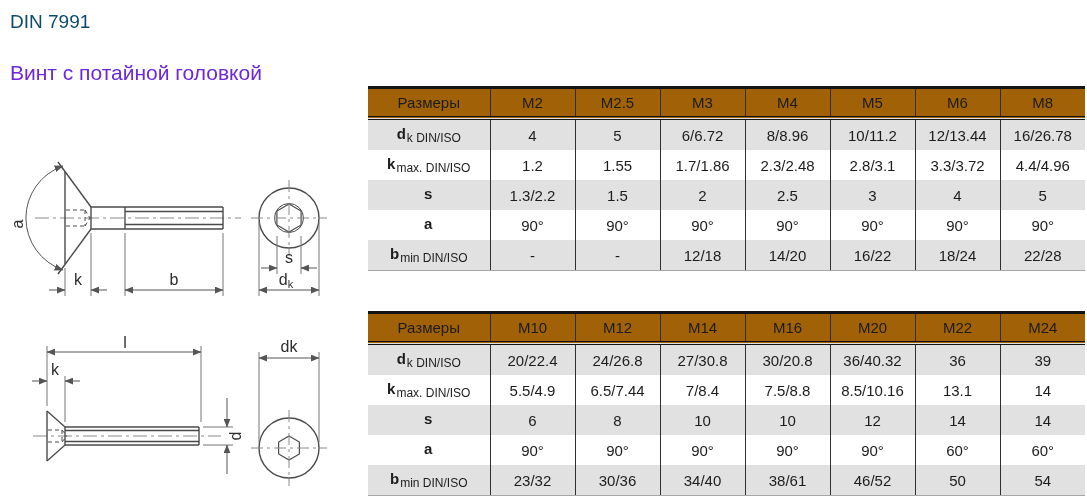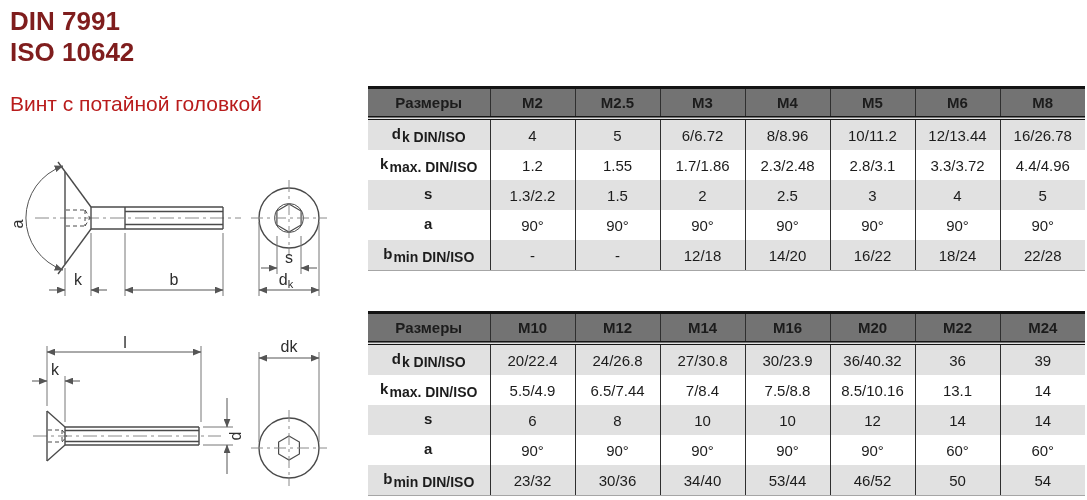--- a/index.html
+++ b/index.html
@@ -1,54 +1,53 @@
 <!DOCTYPE html>
 <html><head>
 <meta charset="utf-8">
 <style>
   html,body{margin:0;padding:0;}
   body{
     width:1087px;height:500px;position:relative;background:#ffffff;
     font-family:"Liberation Sans",sans-serif;overflow:hidden;color:#1c1c1c;
   }
   .titles{position:absolute;left:10px;top:6px;}
-  .std{font-size:26px;font-weight:700;line-height:31px;color:#7f1d1d;}
-  .subtitle{font-size:21px;font-weight:400;color:#b91c1c;margin-top:24px;}
+  .std{font-size:19px;font-weight:400;line-height:31px;color:#0c4a6e;}
+  .subtitle{font-size:21px;font-weight:400;color:#6d28d9;margin-top:24px;}
 
   .drawing{position:absolute;left:5px;}
   .drawing.top{top:156px;}
   .drawing.bottom{top:336px;}
 
   .tables{position:absolute;left:368px;top:86px;width:717px;}
   table{border-collapse:collapse;table-layout:fixed;width:717px;margin:0;}
   table + table{margin-top:40px;}
   col.lblcol{width:122px;}
   th,td{
     text-align:center;vertical-align:middle;padding:0;height:30px;
     font-size:15px;color:#1c1c1c;border-left:1.5px solid #2f2f2f;
   }
   th:first-child,td:first-child{border-left:none;}
   thead th{
-    background:#737373;font-weight:700;height:27px;
+    background:#a16207;font-weight:400;height:27px;
     border-top:3px solid #141414;border-bottom:4px double #141414;
   }
   tbody tr.shade td{background:#e1e1e1;}
   tbody tr:last-child td{border-bottom:1.5px solid #a6a6a6;}
   td.lbl{font-weight:700;}
   td.lbl .base{font-size:15px;}
-  td.lbl .sub{font-size:14px;font-weight:700;vertical-align:-3px;margin-left:1px;}
+  td.lbl .sub{font-size:12px;font-weight:400;vertical-align:-3px;margin-left:1px;}
 
   svg text{font-family:"Liberation Sans",sans-serif;fill:#2e2e2e;font-size:16px;}
 </style>
 </head>
 <body>
 
 <div class="titles">
   <div class="std">DIN 7991</div>
-  <div class="std">ISO 10642</div>
   <div class="subtitle">Винт с потайной головкой</div>
 </div>
 
 <svg class="drawing top" width="350" height="150" viewBox="0 0 350 150">
   <defs>
     <marker id="ar1" viewBox="0 0 10 8" refX="9.5" refY="4" markerWidth="9" markerHeight="7" orient="auto-start-reverse">
       <path d="M0,0 L10,4 L0,8 Z" fill="#555"></path>
     </marker>
   </defs>
 
@@ -280,21 +279,21 @@
           <th>M22</th>
           <th>M24</th>
         </tr>
       </thead>
       <tbody>
         <tr class="shade">
           <td class="lbl"><span class="base">d</span><span class="sub">k DIN/ISO</span></td>
           <td>20/22.4</td>
           <td>24/26.8</td>
           <td>27/30.8</td>
-          <td>30/23.9</td>
+          <td>30/20.8</td>
           <td>36/40.32</td>
           <td>36</td>
           <td>39</td>
         </tr>
         <tr>
           <td class="lbl"><span class="base">k</span><span class="sub">max. DIN/ISO</span></td>
           <td>5.5/4.9</td>
           <td>6.5/7.44</td>
           <td>7/8.4</td>
           <td>7.5/8.8</td>
@@ -320,20 +319,20 @@
           <td>90°</td>
           <td>90°</td>
           <td>60°</td>
           <td>60°</td>
         </tr>
         <tr class="shade">
           <td class="lbl"><span class="base">b</span><span class="sub">min DIN/ISO</span></td>
           <td>23/32</td>
           <td>30/36</td>
           <td>34/40</td>
-          <td>53/44</td>
+          <td>38/61</td>
           <td>46/52</td>
           <td>50</td>
           <td>54</td>
         </tr>
       </tbody>
     </table>
 </div>
 
 </body></html>

